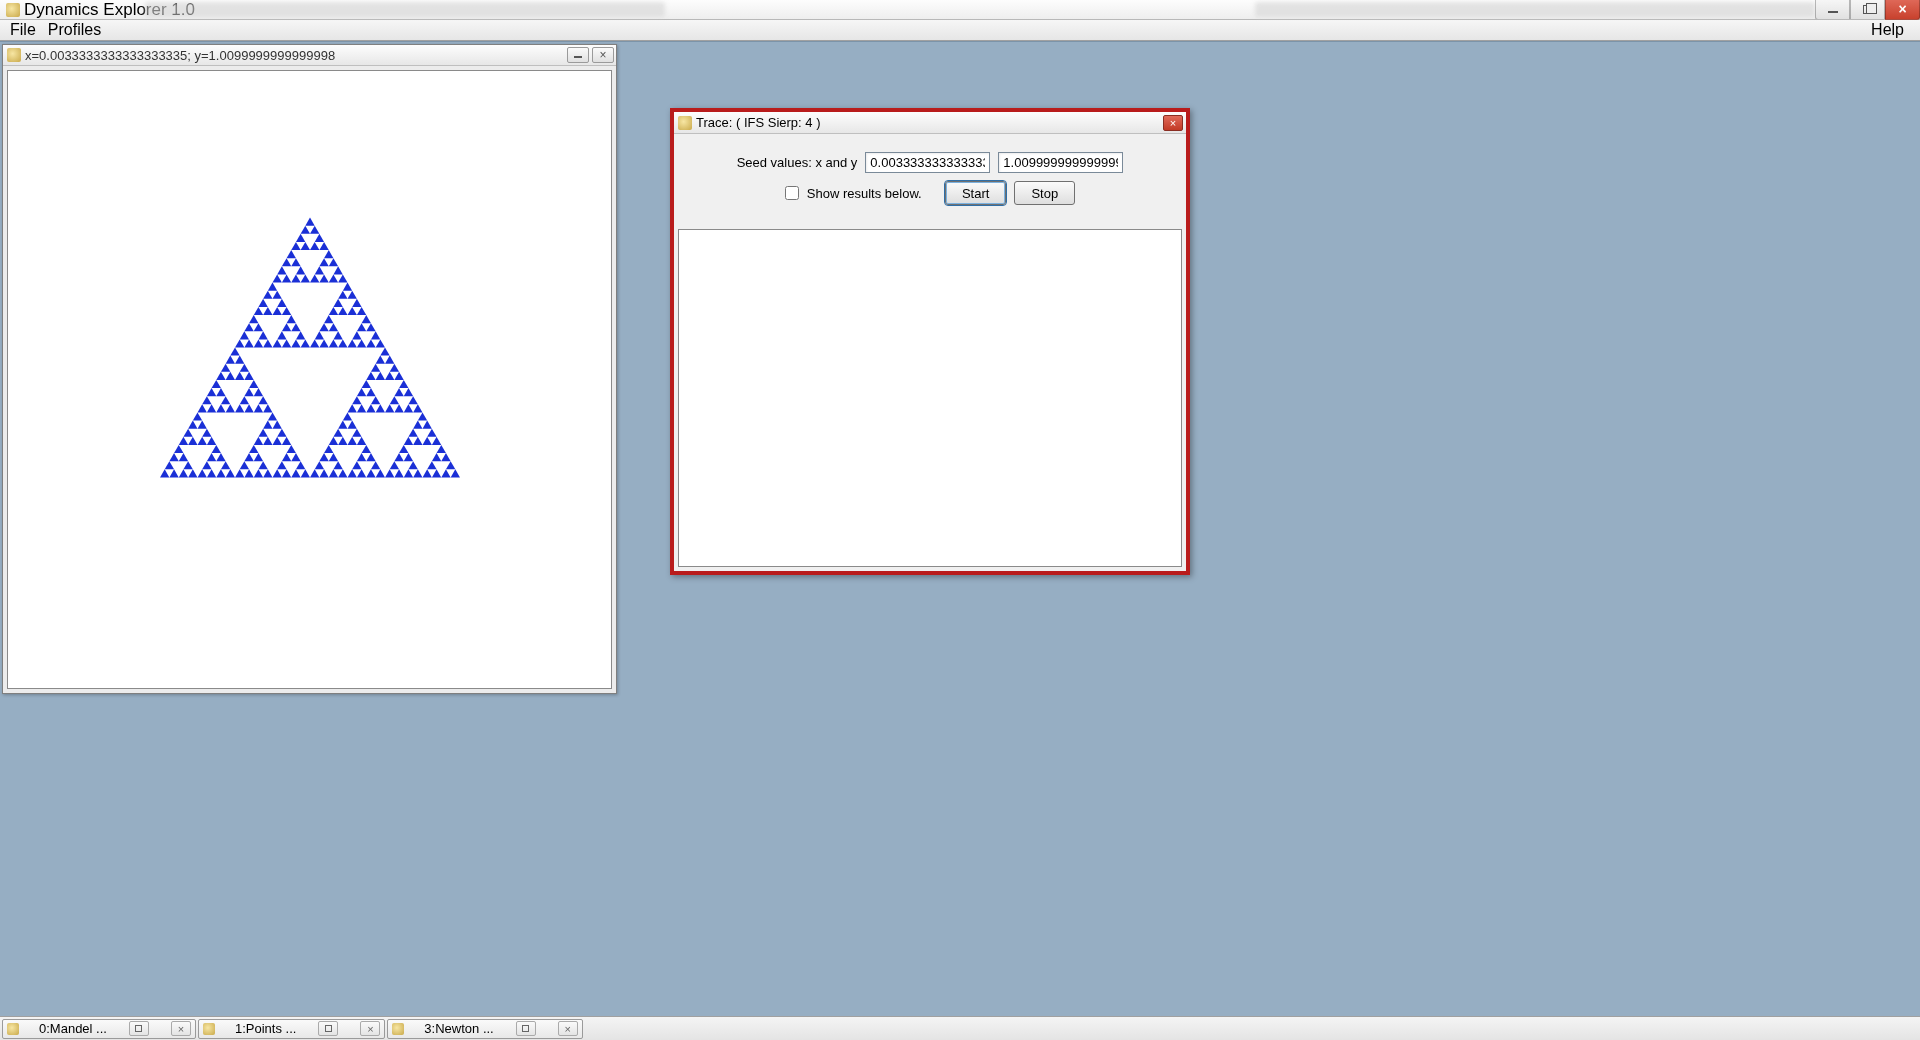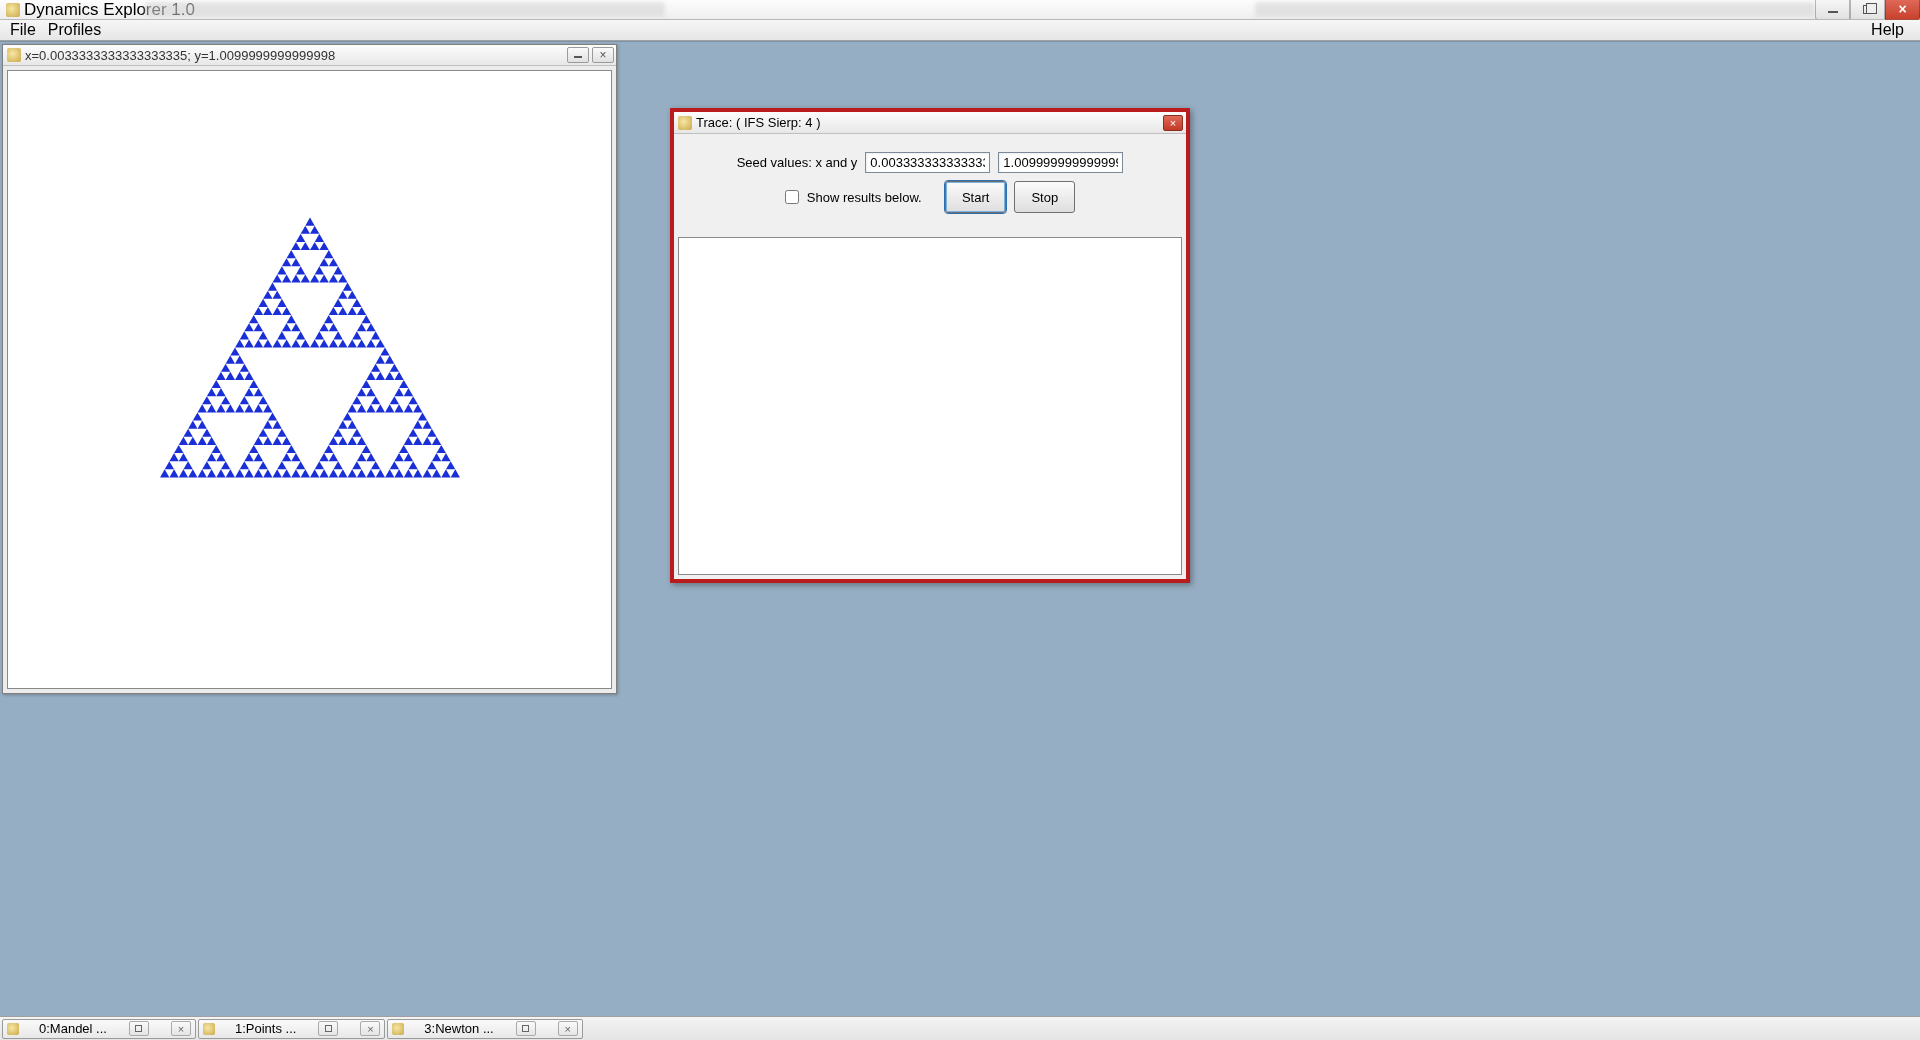--- a/index.html
+++ b/index.html
@@ -87,21 +87,21 @@
   .dlg-title .dlg-close{position:absolute;right:3px;top:3px;width:20px;height:16px;border:1px solid #8a2e23;background:linear-gradient(#e06a5a,#c23a26);border-radius:2px;color:#fff;display:flex;align-items:center;justify-content:center;font-size:11px;line-height:0;}
   .dialog .dlg-body{padding:10px 16px;}
   .row{display:flex;align-items:center;justify-content:center;gap:8px;margin:8px 0;font-size:13px;}
   .row label{color:#000;}
   input[type=text]{
     height:21px;border:1px solid #7a8a99;background:#fff;padding:0 4px;font-size:13px;
     box-shadow: inset 1px 1px 2px rgba(0,0,0,.08);
   }
   input[type=checkbox]{width:14px;height:14px;}
   button.btn{
-    height:32px;padding:0 16px;border:1px solid #707070;border-radius:3px;
+    height:24px;padding:0 16px;border:1px solid #707070;border-radius:3px;
     background:linear-gradient(#fbfbfb,#dedede);font-size:13px;cursor:default;
   }
   button.btn.focus{ outline:1px solid #2f6ea6; box-shadow:0 0 0 1px #7bb1df inset; }
   .dlg-results{
     margin:6px 4px 4px 4px;height:338px;background:#fff;border:1px solid #8a8a8a;
   }
 
   
   .taskbar{
     height:24px;background:linear-gradient(#f4f4f4,#e4e4e4);border-top:1px solid #a0a0a0;

